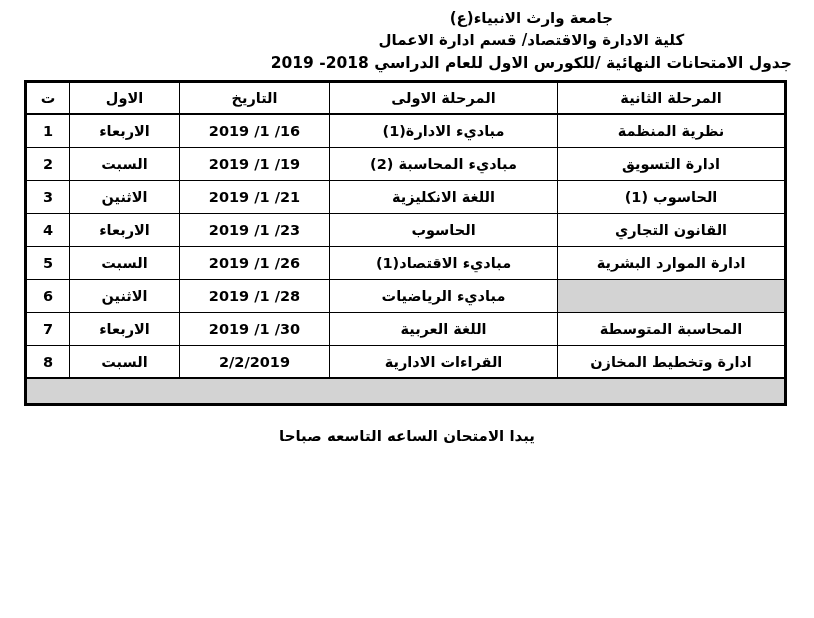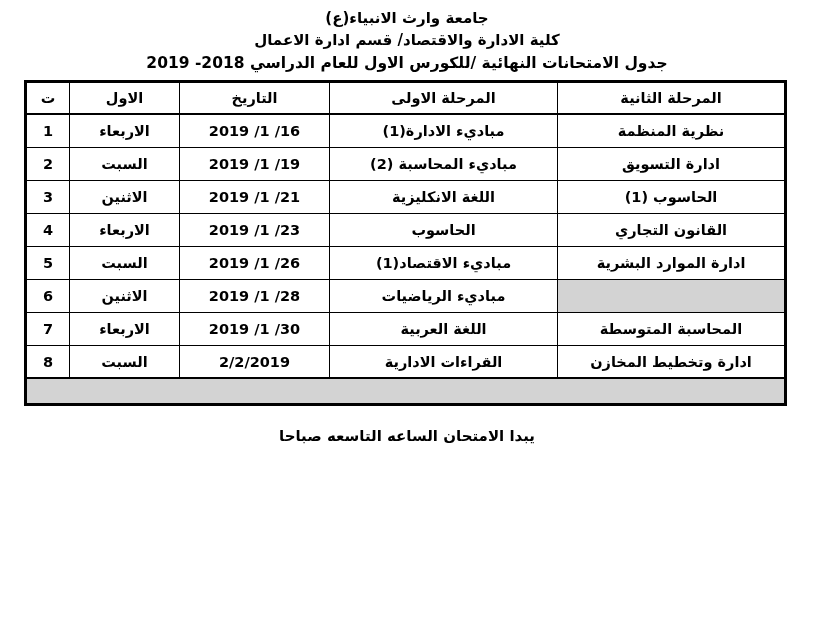--- a/index.html
+++ b/index.html
@@ -17,21 +17,21 @@
   .page {
     position: relative;
     width: 814px;
     height: 618px;
     box-sizing: border-box;
   }
 
   
   .header {
     display: flex;
-    flex-direction: row;
+    flex-direction: column;
     align-items: flex-start;
     padding: 6px 22px 0 22px;
     box-sizing: border-box;
   }
   .header-text {
     flex: 1;
     text-align: center;
     padding-top: 2px;
   }
   .header-line {

